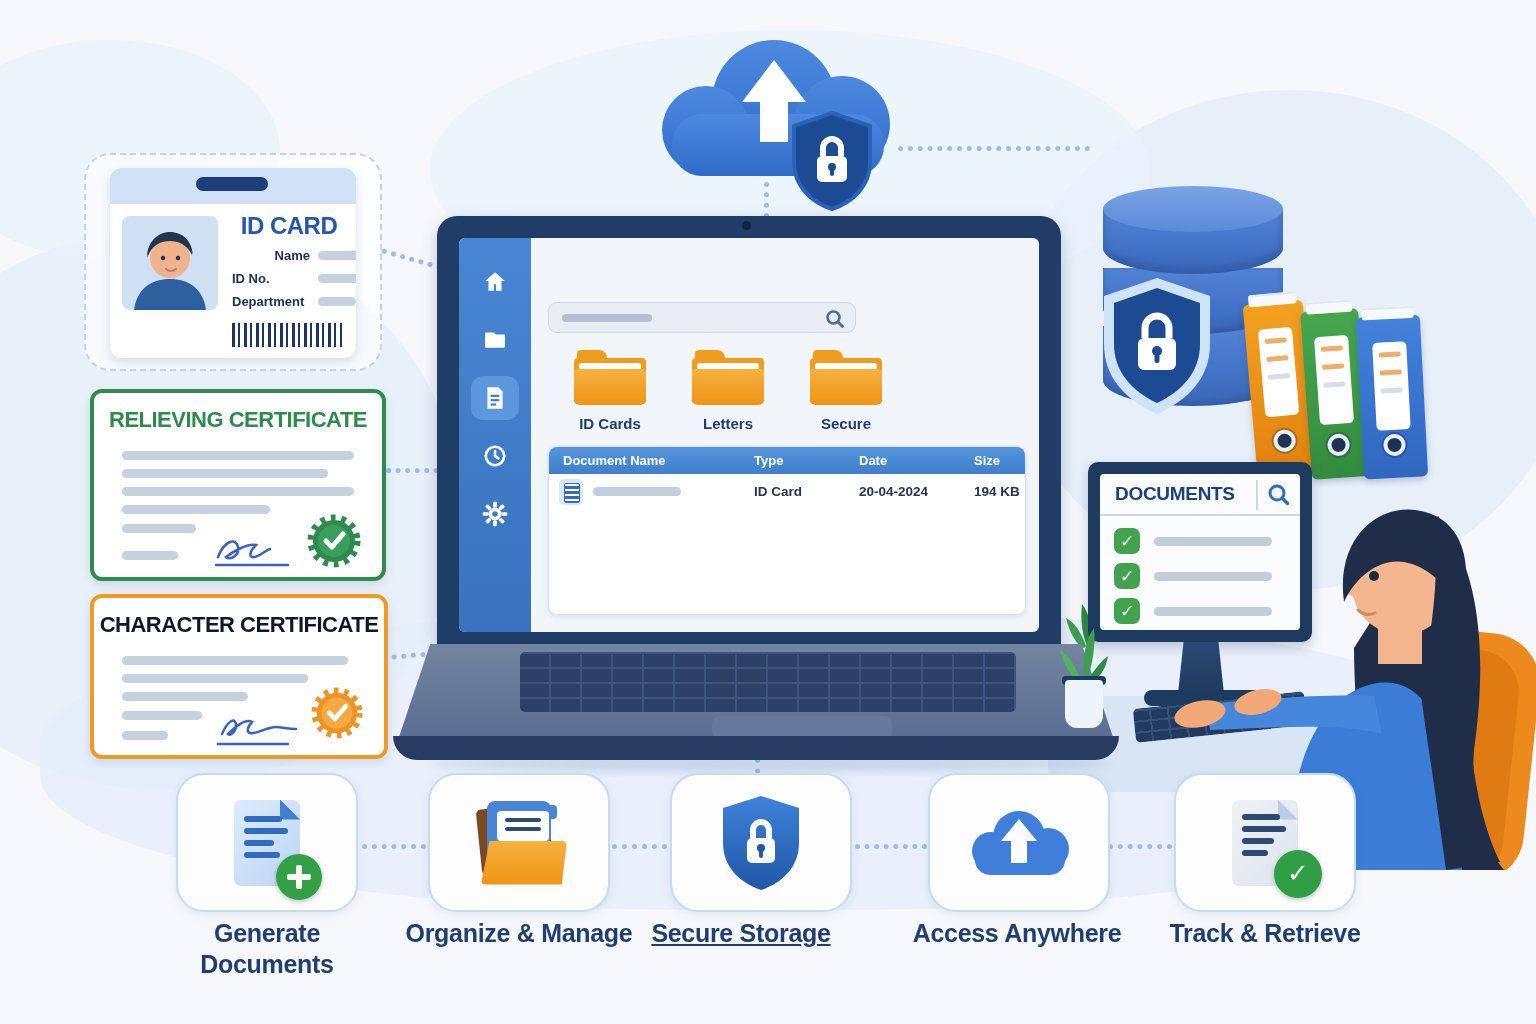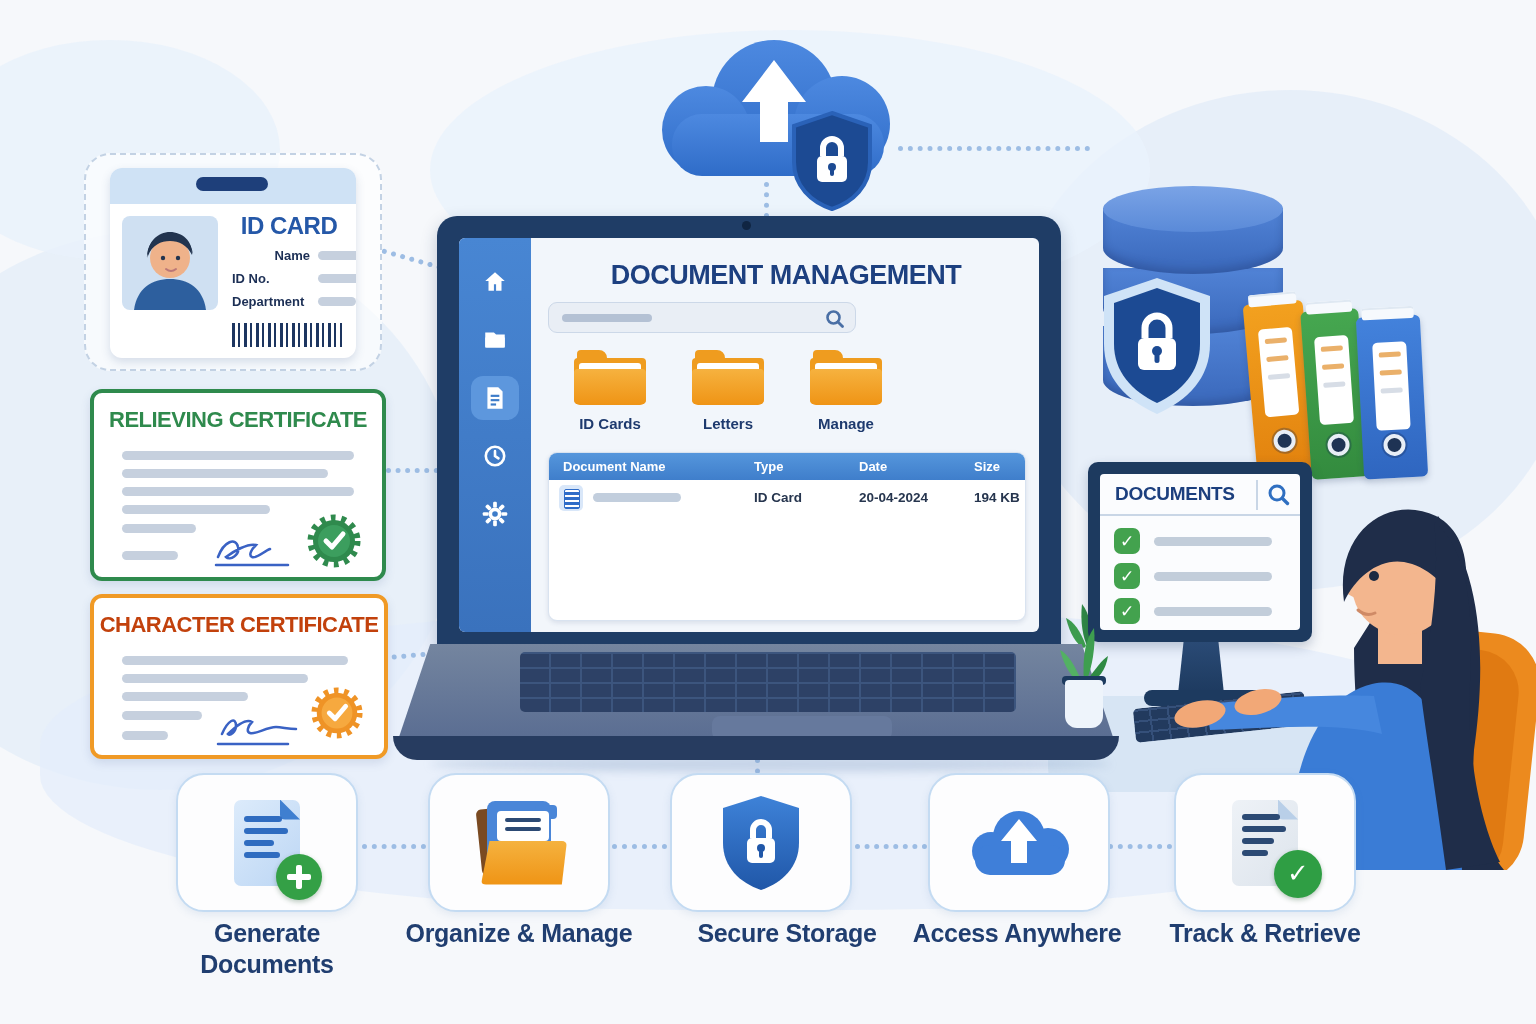--- a/index.html
+++ b/index.html
@@ -39,21 +39,21 @@
   .idcard-barcode { position:absolute; left:122px; top:155px; width:110px; height:24px;
     background:repeating-linear-gradient(90deg,#1d3560 0 3px,transparent 3px 6px,#1d3560 6px 8px,transparent 8px 12px); }
 
   
   .cert { position:absolute; background:#fff; border-radius:12px; z-index:2;
     box-shadow:0 4px 10px rgba(60,90,140,.15); }
   .cert.relieving { left:90px; top:389px; width:296px; height:192px; border:4px solid #2f8a4d; }
   .cert.character { left:90px; top:594px; width:298px; height:165px; border:4px solid #f09a26; }
   .cert-title { text-align:center; margin-top:14px; font-size:22px; font-weight:800; letter-spacing:-.5px; }
   .cert.relieving .cert-title { color:#2f8a4d; }
-  .cert.character .cert-title { color:#c2410c; }
+  .cert.character .cert-title { color:#0f172a; }
   .cert-line { position:absolute; left:28px; height:9px; background:#c6d0de; border-radius:5px; }
   .seal { position:absolute; z-index:3; }
 
   
   .cloud-top { left:648px; top:16px; width:252px; height:172px; z-index:3; }
   .shield-top { left:789px; top:110px; width:86px; height:102px; z-index:4; }
 
   
   .laptop-bezel { left:437px; top:216px; width:624px; height:432px; background:#1f3d66;
     border-radius:20px 20px 0 0; z-index:5; box-shadow:0 6px 16px rgba(30,55,95,.25); }
@@ -73,21 +73,21 @@
   .search-bar .mag { position:absolute; right:9px; top:5px; }
   .folder-row { position:absolute; left:92px; top:112px; width:470px; display:flex; }
   .folder-item { width:118px; display:flex; flex-direction:column; align-items:center; }
   .folder-ic { position:relative; width:72px; height:56px; }
   .folder-ic .tab { position:absolute; top:0; left:3px; width:30px; height:14px; background:#ef9c1f; border-radius:4px 8px 0 0; }
   .folder-ic .back { position:absolute; top:8px; width:100%; height:46px; background:#ef9c1f; border-radius:4px; }
   .folder-ic .paper { position:absolute; top:13px; left:5px; width:62px; height:9px; background:#fff; border-radius:3px; }
   .folder-ic .front { position:absolute; top:19px; width:100%; height:36px;
     background:linear-gradient(180deg,#f6b23f,#ef9415); border-radius:4px 4px 6px 6px; }
   .folder-label { margin-top:9px; font-size:15px; font-weight:700; color:#1e3a6e; }
-  .doc-table { position:absolute; left:89px; top:214px; width:478px; height:169px; background:#fff;
+  .doc-table { position:absolute; left:89px; top:208px; width:478px; height:169px; background:#fff;
     border-radius:9px; border:1px solid #d9e3f0; box-shadow:0 2px 5px rgba(30,60,110,.12); overflow:hidden; }
   .t-head { display:grid; grid-template-columns:205px 105px 115px 50px; height:27px; align-items:center;
     background:linear-gradient(180deg,#5596dc,#3f7ecb); color:#fff; font-size:13px; font-weight:700; }
   .t-head span:first-child { padding-left:14px; }
   .t-row { display:grid; grid-template-columns:205px 105px 115px 50px; height:35px; align-items:center;
     border-top:1px solid #e6edf5; font-size:13.5px; font-weight:600; color:#26354e; }
   .namecell { display:flex; align-items:center; padding-left:10px; gap:10px; }
   .mini-doc { width:24px; height:26px; border-radius:5px; background:#d9e7f9; position:relative; }
   .mini-doc::after { content:""; position:absolute; left:5px; top:4px; width:14px; height:18px; border-radius:2px;
     background:linear-gradient(#2f6cc8 0 0) , repeating-linear-gradient(180deg,#2f6cc8 0 3px,#fff 3px 5px);
@@ -353,21 +353,20 @@
                 <rect x="10.4" y="17.5" width="3.2" height="5" rx="1" transform="rotate(45 12 12)"></rect>
           <rect x="1.5" y="10.4" width="5" height="3.2" rx="1" transform="rotate(45 12 12)"></rect>
                 <rect x="17.5" y="10.4" width="5" height="3.2" rx="1" transform="rotate(45 12 12)"></rect>
               </g>
             </g>
           <circle cx="12" cy="12" r="2.4" fill="#3d7cc9"></circle>
         </svg>
       </div>
     </div>
 
-    <div class="app-title">DOCUMENT MANAGEMENT</div>
 
     <div class="search-bar">
       <span class="ph"></span>
       <span class="mag">
         <svg width="22" height="22" viewBox="0 0 22 22">
             <circle cx="9.5" cy="9.5" r="6" fill="none" stroke="#4a6fa5" stroke-width="2.6"></circle>
             <path d="M14 14 l4.5 4.5" stroke="#4a6fa5" stroke-width="2.8" stroke-linecap="round"></path>
           </svg>
       </span>
     </div>
@@ -391,21 +390,21 @@
           </div>
         <div class="folder-label">Letters</div>
       </div>
       <div class="folder-item">
         <div class="folder-ic">
             <div class="tab"></div>
             <div class="back"></div>
             <div class="paper"></div>
             <div class="front"></div>
           </div>
-        <div class="folder-label">Manage</div>
+        <div class="folder-label">Secure</div>
       </div>
     </div>
 
     <div class="doc-table">
       <div class="t-head">
         <span>Document Name</span>
         <span>Type</span>
         <span>Date</span>
         <span>Size</span>
       </div>
@@ -571,21 +570,21 @@
           <stop offset="1" stop-color="#2057a8"></stop>
         </linearGradient>
       </defs>
     <path d="M43 3 L81 15 V50 C81 74 64 90 43 97 C22 90 5 74 5 50 V15 Z" fill="url(#sg)"></path>
     <rect x="29" y="45" width="28" height="25" rx="5" fill="#fff"></rect>
     <path d="M35 45 v-8 a8 8 0 0 1 16 0 v8" stroke="#fff" stroke-width="6" fill="none"></path>
     <circle cx="43" cy="55" r="4" fill="#2057a8"></circle>
       <rect x="41" y="57" width="4" height="8" rx="2" fill="#2057a8"></rect>
   </svg>
 </div>
-<div class="flabel" style="left:672px;">Secure Storage</div>
+<div class="flabel" style="left:626px;text-decoration:underline;">Secure Storage</div>
 
 <div class="fcard" style="left:928px;">
   <svg width="108" height="80" viewBox="0 0 108 80">
     <circle cx="54" cy="34" r="26" fill="#3f7fd9"></circle>
     <circle cx="26" cy="48" r="19" fill="#3f7fd9"></circle>
     <circle cx="83" cy="46" r="21" fill="#3f7fd9"></circle>
     <rect x="10" y="42" width="90" height="30" rx="15" fill="#3f7fd9"></rect>
     <polygon points="54,16 72,38 62,38 62,60 46,60 46,38 36,38" fill="#fff"></polygon>
   </svg>
 </div>

